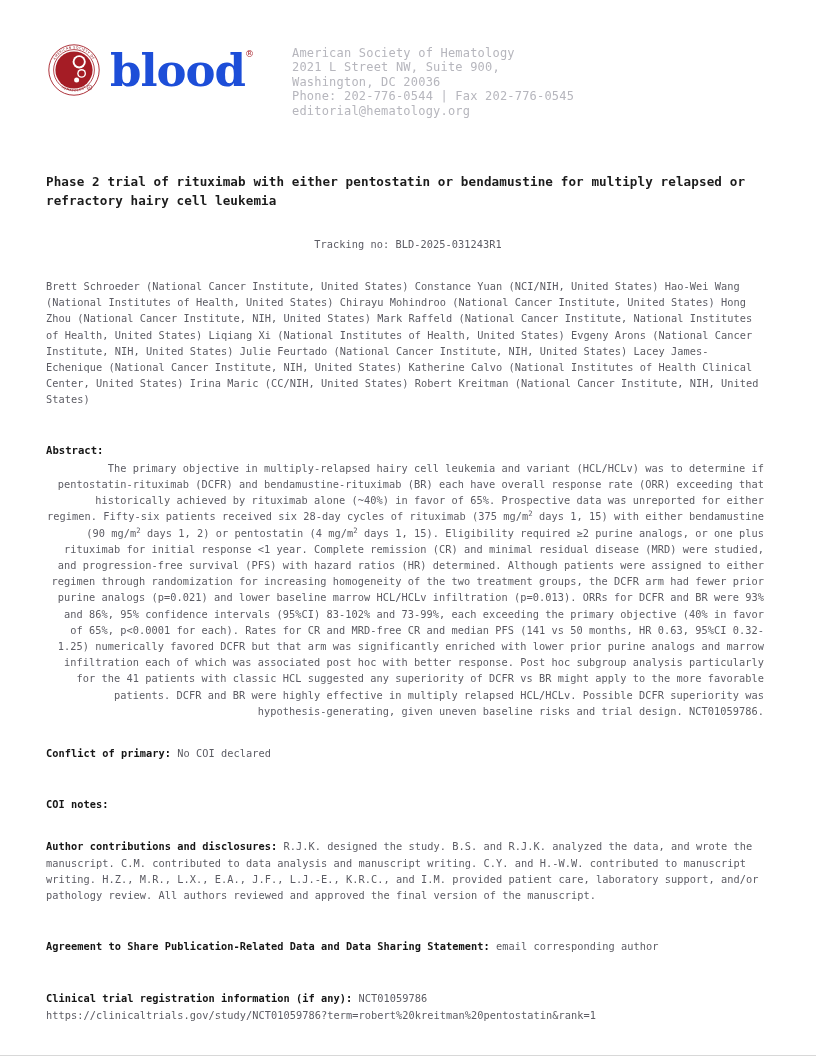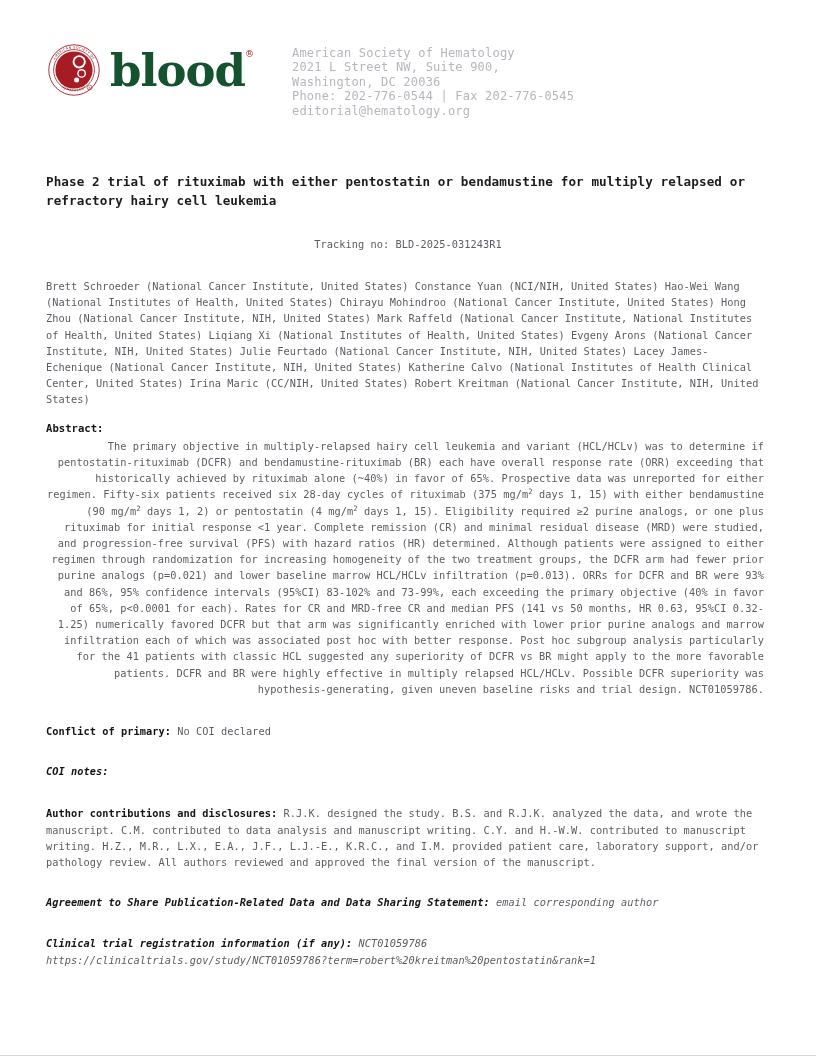--- a/index.html
+++ b/index.html
@@ -39,21 +39,21 @@
   }
   .wordmark {
     margin-left: 8px;
     position: relative;
     line-height: 1;
   }
   .wordmark-text {
     font-family: "DejaVu Serif", "Liberation Serif", serif;
     font-size: 45px;
     font-weight: 700;
-    color: #14532d;
+    color: #1d4ed8;
     letter-spacing: -1px;
     line-height: 1;
     display: block;
   }
   .wordmark-reg {
     position: absolute;
     right: -9px;
     top: 2px;
     font-family: "DejaVu Serif", "Liberation Serif", serif;
     font-size: 9px;
@@ -112,38 +112,38 @@
     color: #5c5c64;
   }
   .section-label {
     font-weight: 700;
     color: #151515;
   }
   .section-body {
     color: #5c5c64;
   }
   .abstract-block {
-    margin-top: 12px;
+    margin-top: 34px;
   }
   .abstract-head {
     font-weight: 700;
     color: #151515;
     font-size: 10.6px;
     line-height: 16.2px;
     margin-bottom: 2px;
   }
   .abstract-text {
     font-size: 10.3px;
     color: #5c5c64;
     line-height: 16.2px;
     letter-spacing: 0.05px;
     width: 718px;
     text-align: right;
   }
-  .gap-md { margin-top: 24px; font-style: italic; }
+  .gap-md { margin-top: 35px; }
   .gap-lg { margin-top: 26px; }
   .trial-line2 {
     color: #5c5c64;
     display: block;
     margin-top: 1px;
     word-break: break-all;
   }
   sup { font-size: 0.72em; vertical-align: super; line-height: 0; }
 </style>
 </head>

